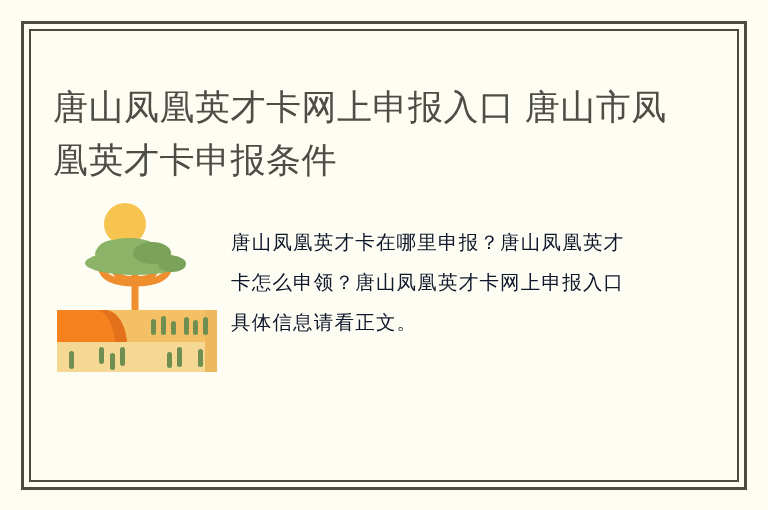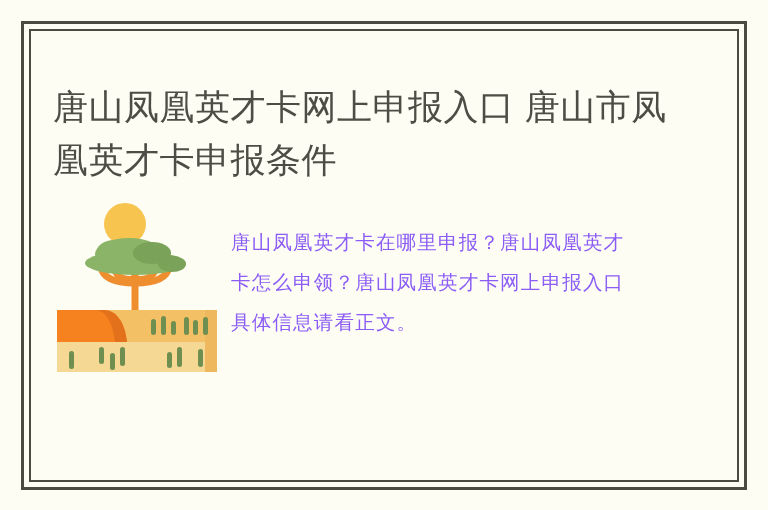--- a/index.html
+++ b/index.html
@@ -86,21 +86,21 @@
     height: 175px;
   }
 
   .paragraph {
     position: absolute;
     left: 202px;
     top: 14px;
     width: 412px;
     font-size: 19.5px;
     line-height: 40px;
-    color: #8b5cf6;
+    color: #0f172a;
     font-family: "DejaVu Serif", "Liberation Serif", serif;
     letter-spacing: 1.2px;
     text-align: left;
   }
 
   
   .watermark {
     position: absolute;
     right: 8px;
     bottom: 8px;

